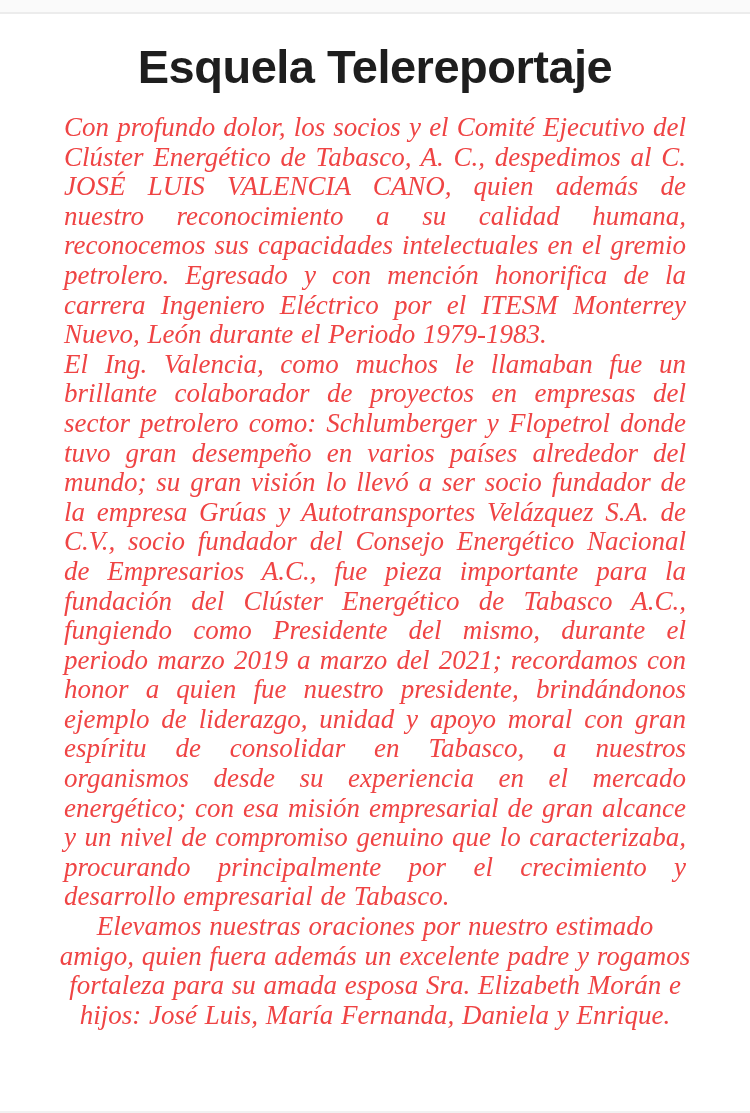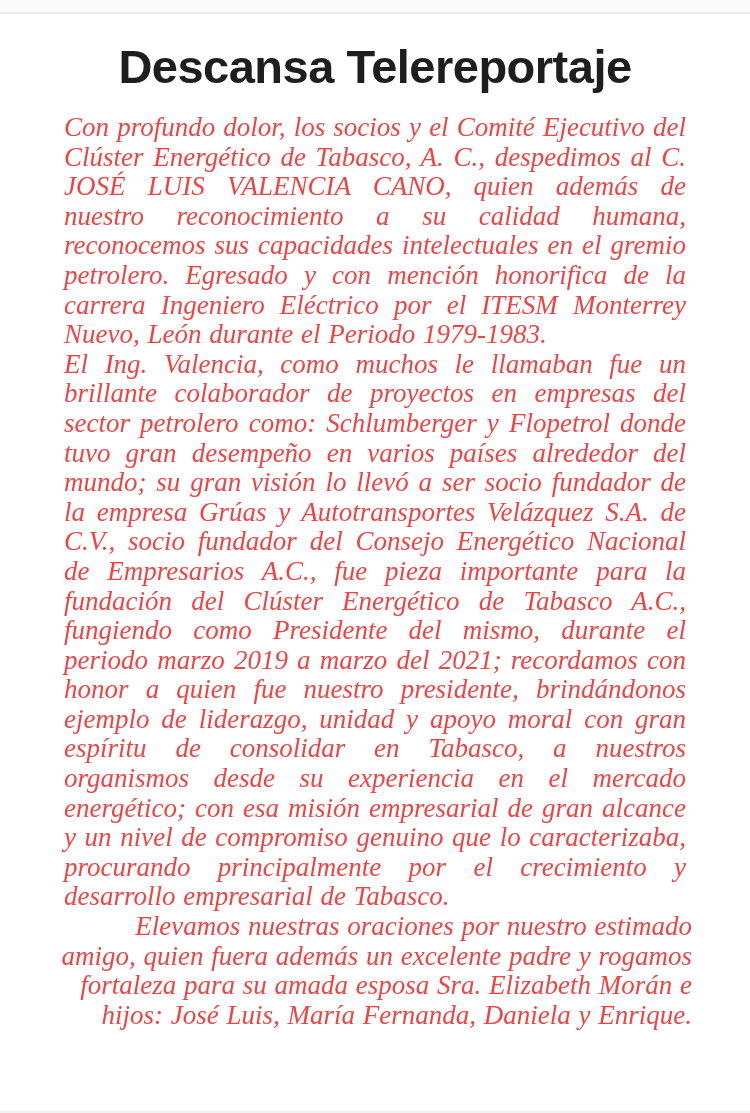--- a/index.html
+++ b/index.html
@@ -51,33 +51,33 @@
     font-style: italic;
   }
   .body-text p {
     margin: 0;
     word-spacing: 1px;
   }
   p.align-justify {
     text-align: justify;
   }
   p.align-center {
-    text-align: right;
+    text-align: center;
     margin-left: -6px;
     margin-right: -6px;
   }
 </style>
 </head>
 <body>
 
 <div class="page">
 
   <div class="top-strip"></div>
 
-  <h1 class="page-title">Descansa Telereportaje</h1>
+  <h1 class="page-title">Esquela Telereportaje</h1>
 
   <div class="body-text">
     <p class="align-justify">Con profundo dolor, los socios y el Comité Ejecutivo del Clúster Energético de Tabasco, A. C., despedimos al C. JOSÉ LUIS VALENCIA CANO, quien además de nuestro reconocimiento a su calidad humana, reconocemos sus capacidades intelectuales en el gremio petrolero. Egresado y con mención honorifica de la carrera Ingeniero Eléctrico por el ITESM Monterrey Nuevo, León durante el Periodo 1979-1983.</p>
     <p class="align-justify">El Ing. Valencia, como muchos le llamaban fue un brillante colaborador de proyectos en empresas del sector petrolero como: Schlumberger y Flopetrol donde tuvo gran desempeño en varios países alrededor del mundo; su gran visión lo llevó a ser socio fundador de la empresa Grúas y Autotransportes Velázquez S.A. de C.V., socio fundador del Consejo Energético Nacional de Empresarios A.C., fue pieza importante para la fundación del Clúster Energético de Tabasco A.C., fungiendo como Presidente del mismo, durante el periodo marzo 2019 a marzo del 2021; recordamos con honor a quien fue nuestro presidente, brindándonos ejemplo de liderazgo, unidad y apoyo moral con gran espíritu de consolidar en Tabasco, a nuestros organismos desde su experiencia en el mercado energético; con esa misión empresarial de gran alcance y un nivel de compromiso genuino que lo caracterizaba, procurando principalmente por el crecimiento y desarrollo empresarial de Tabasco.</p>
     <p class="align-center">Elevamos nuestras oraciones por nuestro estimado amigo, quien fuera además un excelente padre y rogamos fortaleza para su amada esposa Sra. Elizabeth Morán e hijos: José Luis, María Fernanda, Daniela y Enrique.</p>
   </div>
 
   <div class="bottom-hairline"></div>
 
 </div>

